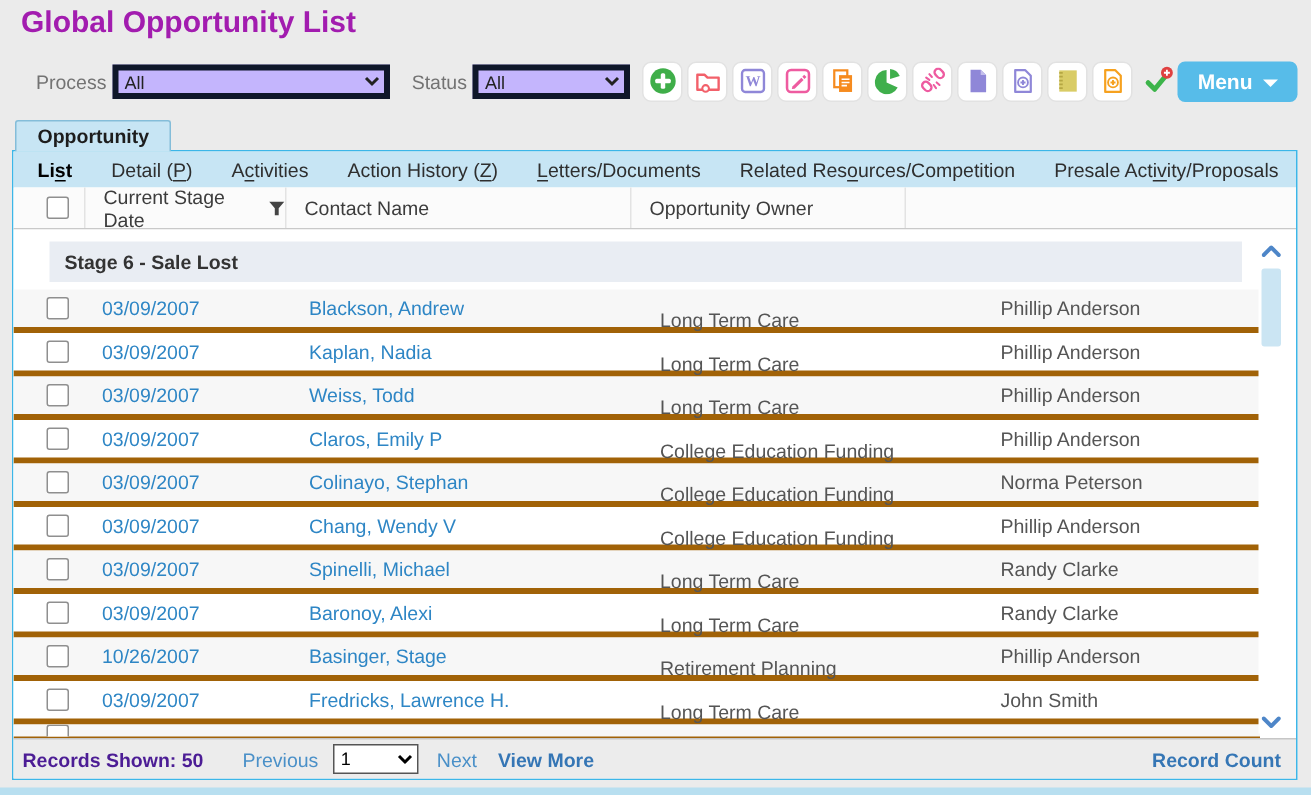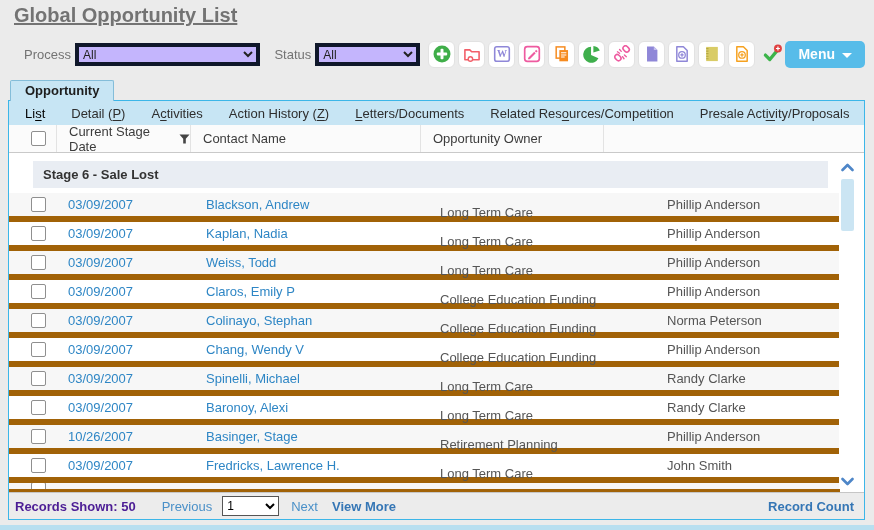--- a/index.html
+++ b/index.html
@@ -1,21 +1,21 @@
 <!DOCTYPE html>
 <html><head>
 <meta charset="utf-8">
 <style>
   * { margin:0; padding:0; box-sizing:border-box; }
   html,body { background:#d8d8d8; }
   .screen {
     position:relative; width:874px; height:530px; overflow:hidden;
     background:#ebebeb; font-family:"Liberation Sans",sans-serif; color:#333;
   }
-  .page-title { position:absolute; left:14px; top:4px; font-size:20px; font-weight:700; color:#737373;text-decoration:underline; }
+  .page-title { position:absolute; left:14px; top:4px; font-size:20px; font-weight:700; color:#a21caf; }
 
   
   .toolbar { position:absolute; left:24px; top:40px; right:9px; height:28px; display:flex; align-items:center; }
   .tb-label { font-size:13px; color:#737373; margin-right:4px; }
   .tb-select { height:23px; font-size:12px; font-family:"Liberation Sans",sans-serif; background:#c4b5fd; border:4px solid #0f172a; color:#222; }
   .sel-process { width:198px; }
   .sel-status  { width:112px; margin-right:6px; }
   .tb-label.status { margin-left:14px; }
   .icon-row { display:flex; align-items:center; gap:3px; margin-left:2px; }
   .tile { width:27px; height:27px; background:#fff; border:1px solid #e2e2e2; border-radius:6px;
@@ -30,41 +30,41 @@
   .tab { position:absolute; left:10px; top:80px; height:21px; z-index:2; background:#c7e5f4;
          border:1px solid #84bdd9; border-bottom:none; border-radius:2px 2px 0 0;
          padding:2px 14px 0; font-size:13px; font-weight:700; color:#1d1d1d; cursor:pointer; }
 
   
   .box { position:absolute; left:8px; top:100px; width:857px; height:420px; background:#fff;
          border:1px solid #3cb6e8; }
   .subtabs { height:24px; background:#c7e5f4; display:flex; align-items:center; padding-left:16px;
              gap:26px; font-size:13px; color:#2e2e2e; white-space:nowrap; }
   .subtab { cursor:pointer; }
-  .subtab.active { font-weight:400; color:#000;text-align:right; }
+  .subtab.active { font-weight:700; color:#000;text-align:right; }
   .subtab u { text-underline-offset:2px; }
 
   
   .ghead { height:28px; display:flex; background:#fbfbfb; border-bottom:1px solid #c9c9c9; font-size:13px; color:#3c3c3c; }
   .hcell { display:flex; align-items:center; padding-left:12px; border-right:1px solid #e3e3e3; }
   .h-check { width:48px; padding-left:22px; }
   .h-date { width:134px; padding-left:12px; }
   .h-contact { width:230px; }
   .h-opp { width:236px; }
   .h-owner { width:183px; }
   .h-fill { flex:1; border-right:none; }
   .funnel { margin-left:9px; cursor:pointer; flex:0 0 auto; }
   .funnel.right { margin-left:auto; margin-right:10px; }
 
   
   .gbody { position:absolute; left:0; right:0; top:52px; bottom:27px; overflow:hidden; background:#fff; }
   .groupbar { margin:8px 36px 5px 24px; height:27px; background:#e9edf3; display:flex; align-items:center;
               padding-left:10px; font-size:13px; font-weight:700; color:#333; }
   .rows { margin-right:24px; }
-  .row { height:29px; display:flex; align-items:center; border-bottom:6px solid #a16207; font-size:13px; }
+  .row { height:29px; display:flex; align-items:center; border-bottom:4px solid #a16207; font-size:13px; }
   .row:nth-child(odd) { background:#f7f7f7; }
   .cell { display:flex; align-items:center; height:100%; }
   .c-check { width:48px; padding-left:22px; }
   .c-date { width:134px; padding-left:11px; }
   .c-contact { width:230px; padding-left:15px; }
   .c-opp { width:236px; padding-left:19px; color:#555;margin-top:16px; }
   .c-owner { width:183px; padding-left:10px; color:#555; }
   .lnk { color:#2e86c5; text-decoration:none; cursor:pointer; }
   .cbx { appearance:none; -webkit-appearance:none; width:15px; height:15px; background:#fff;
          border:1px solid #8f8f8f; border-radius:2px; cursor:pointer; }

